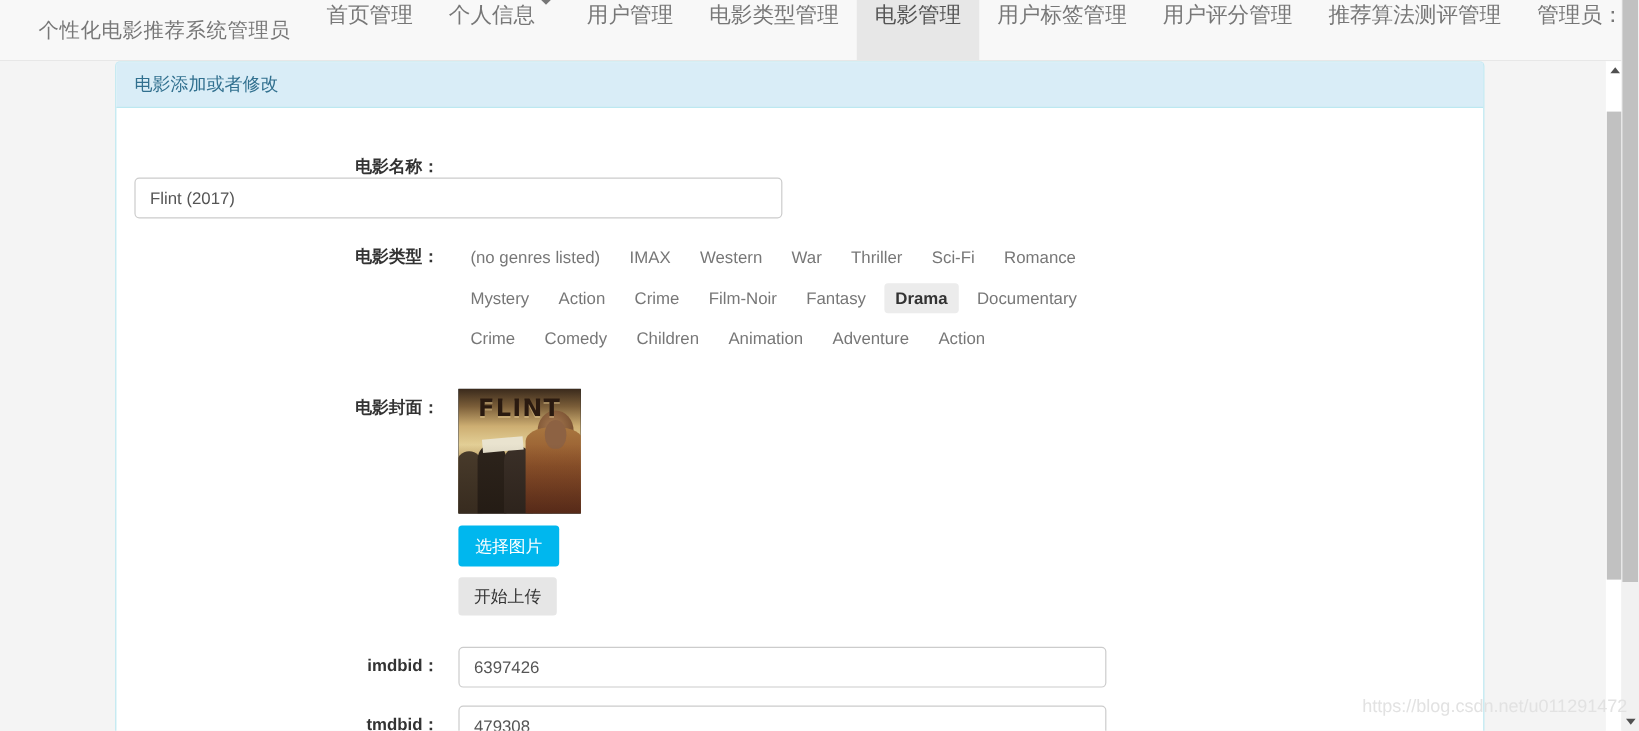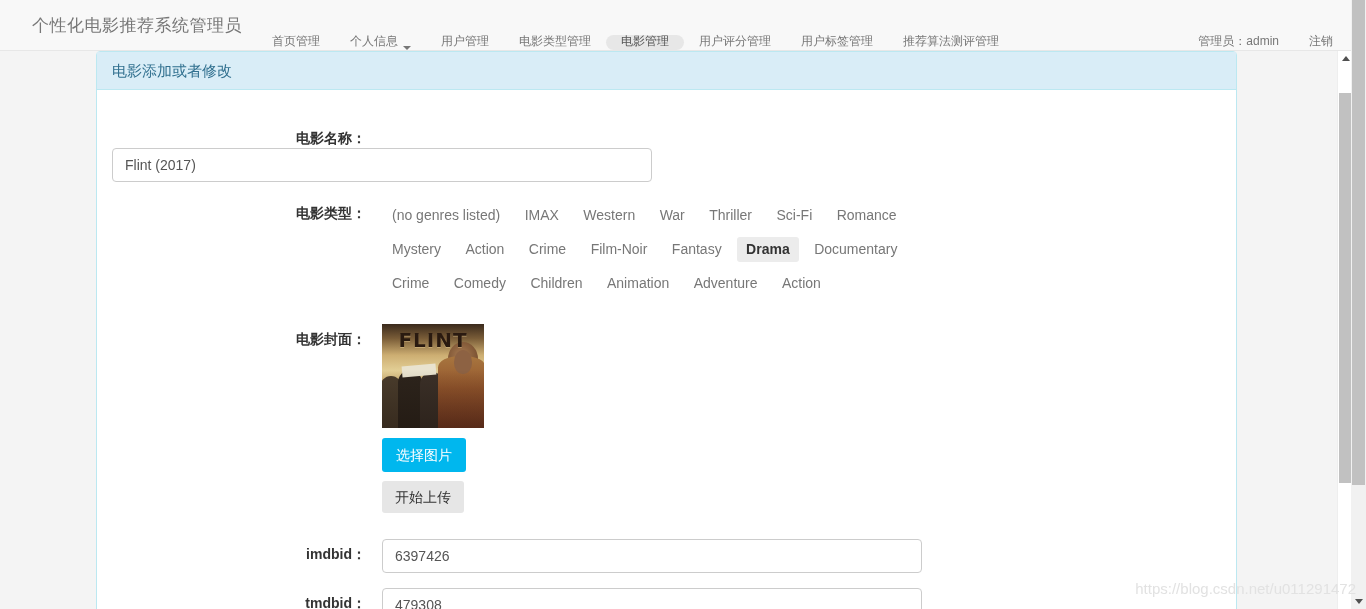--- a/index.html
+++ b/index.html
@@ -24,30 +24,29 @@
   .navbar-brand {
     display: flex; align-items: center;
     padding: 0 15px 0 32px;
     font-size: 17px;
     color: #777;
     white-space: nowrap;
     letter-spacing: .5px;
   }
   .nav-links { display: flex; align-items: stretch; }
   .nav-item {
-    display: flex; align-items: flex-end;
+    display: flex; align-items: flex-start;
     padding: 0 15px;
-    font-size: 12px;
+    font-size: 18px;
     color: #777;
     white-space: nowrap;
     cursor: pointer;
     text-decoration: none;
-    margin-top: 35px;
-  }
-  .nav-item.active { background: #e7e7e7; color: #555; border-radius: 16px; }
+  }
+  .nav-item.active { background: #e7e7e7; color: #555; }
   .caret {
     display: inline-block;
     width: 0; height: 0;
     margin-left: 5px;
     border-left: 4px solid transparent;
     border-right: 4px solid transparent;
     border-top: 4px solid #777;
   }
   .nav-right {
     margin-left: auto;
@@ -276,24 +275,24 @@
     <a class="nav-item">
         <span>用户管理</span>
       </a>
     <a class="nav-item">
         <span>电影类型管理</span>
       </a>
     <a class="nav-item active">
         <span>电影管理</span>
       </a>
     <a class="nav-item">
+        <span>用户标签管理</span>
+      </a>
+    <a class="nav-item">
         <span>用户评分管理</span>
-      </a>
-    <a class="nav-item">
-        <span>用户标签管理</span>
       </a>
     <a class="nav-item">
         <span>推荐算法测评管理</span>
       </a>
   </div>
   <div class="nav-right">
     <a class="nav-item">管理员：admin</a>
     <a class="nav-item">注销</a>
   </div>
 </div>

